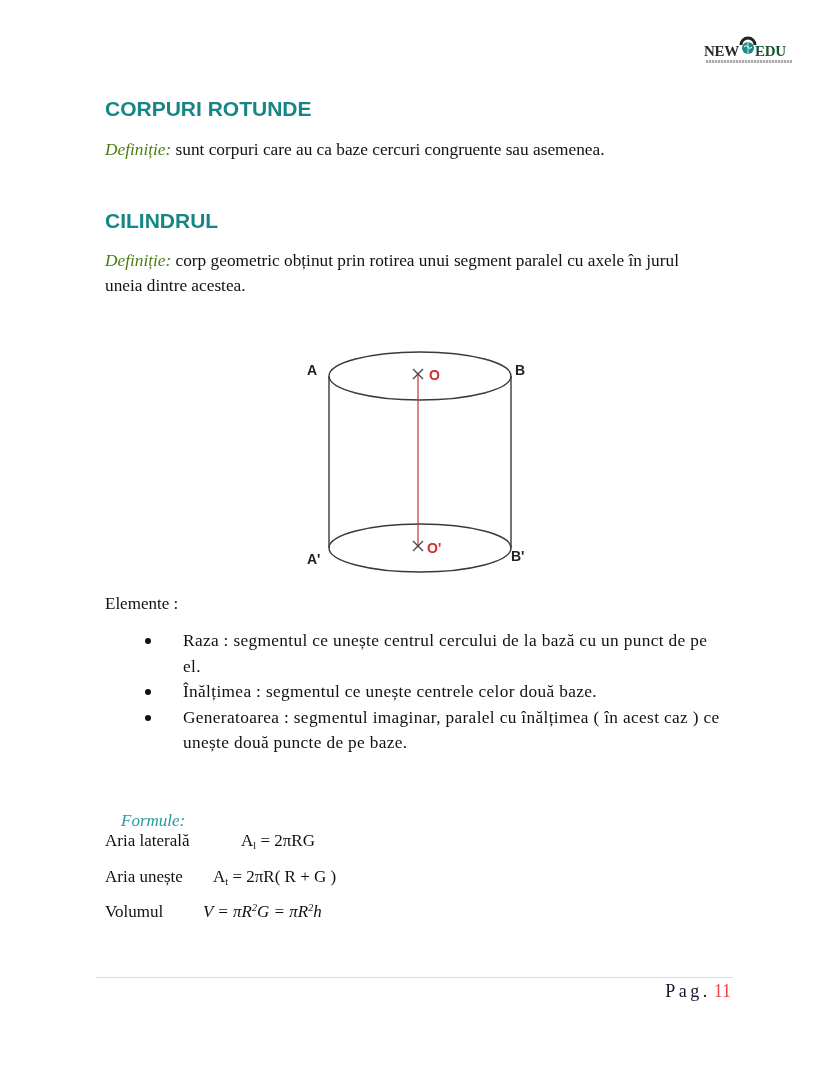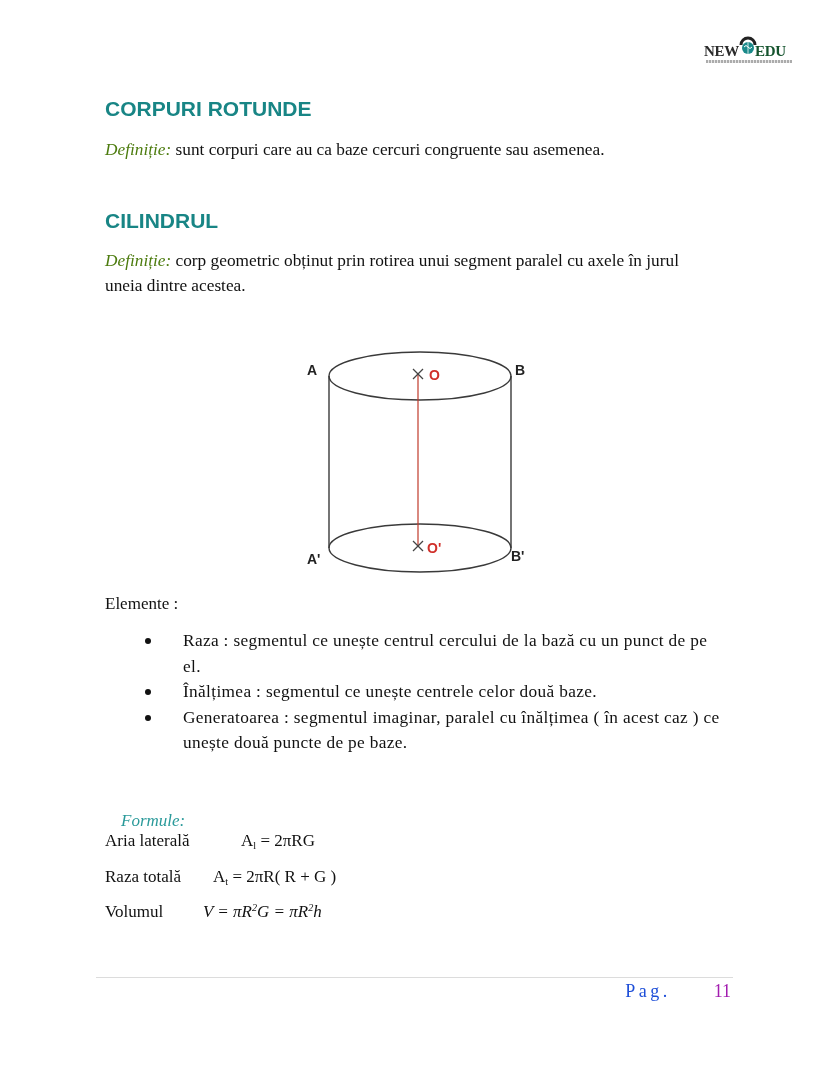--- a/index.html
+++ b/index.html
@@ -148,28 +148,27 @@
       background: #dcdcdc;
     }
     .page-num {
       position: absolute;
       right: 97px;
       top: 981px;
       font-size: 18px;
       white-space: nowrap;
     }
     .page-label {
-      color: #1d4ed8;
+      color: #0f172a;
       letter-spacing: 3.5px;
       margin-right: 3px;
       text-align: right;
     }
     .page-value {
-      color: #a21caf;
-      margin-left: 40px;
+      color: #ef4444;
     }
   </style>
 </head>
 <body>
 
 <div class="logo">
   <div class="logo-text">
     <span class="logo-new">NEW</span><span class="logo-edu">EDU</span>
   </div>
   <svg class="logo-globe" viewBox="0 0 20 20">
@@ -236,21 +235,21 @@
 </ul>
 
 <p class="formule-title">Formule:</p>
 
 <div class="formula-row" style="top:831px;">
   <span class="formula-label">Aria laterală</span>
   <span class="formula-expr" style="left:136px;"><span>A</span><sub>l</sub><span> = 2πRG</span></span>
 </div>
 
 <div class="formula-row" style="top:867px;">
-  <span class="formula-label">Raza totală</span>
+  <span class="formula-label">Aria unește</span>
   <span class="formula-expr" style="left:108px;"><span>A</span><sub>t</sub><span> = 2πR( R + G )</span></span>
 </div>
 
 <div class="formula-row" style="top:902px;">
   <span class="formula-label">Volumul</span>
   <span class="formula-expr" style="left:98px;font-style:italic;"><span>V = πR</span><sup>2</sup><span>G = πR</span><sup>2</sup><span>h</span></span>
 </div>
 
 <div class="footer-line"></div>
 <div class="page-num">

